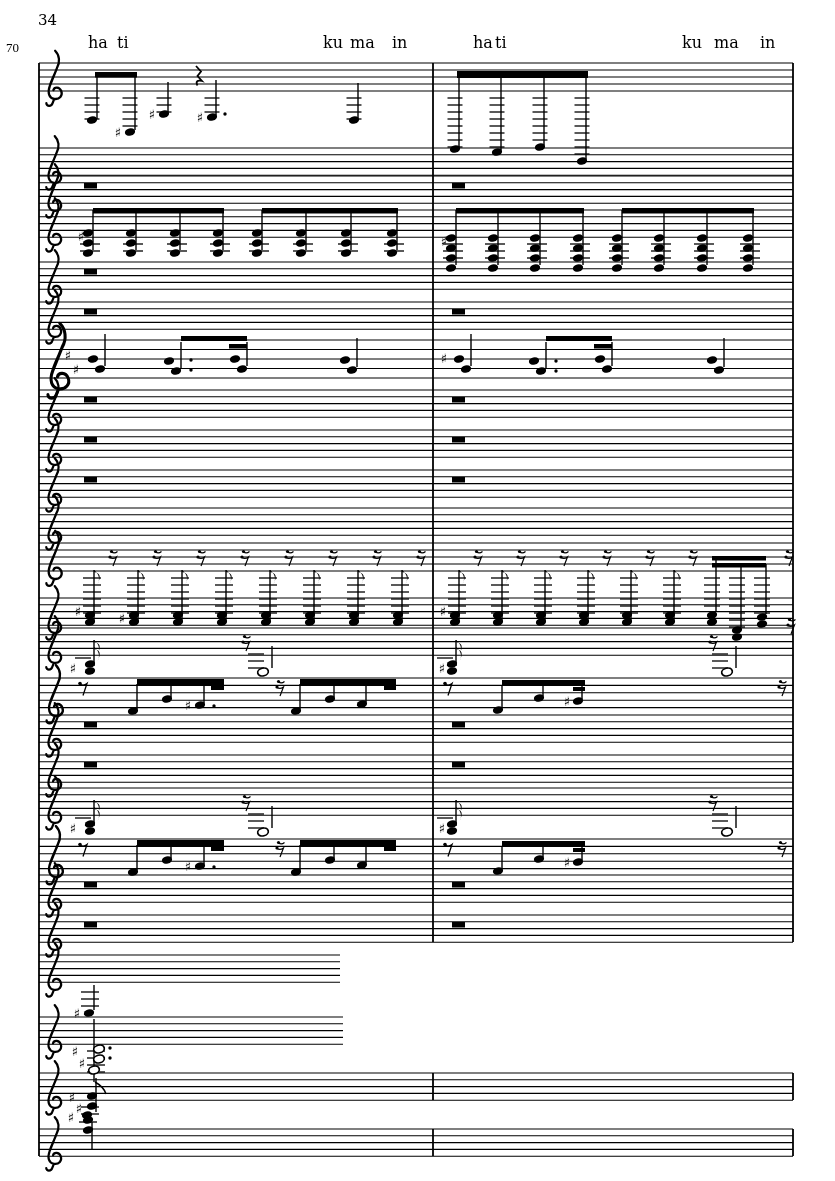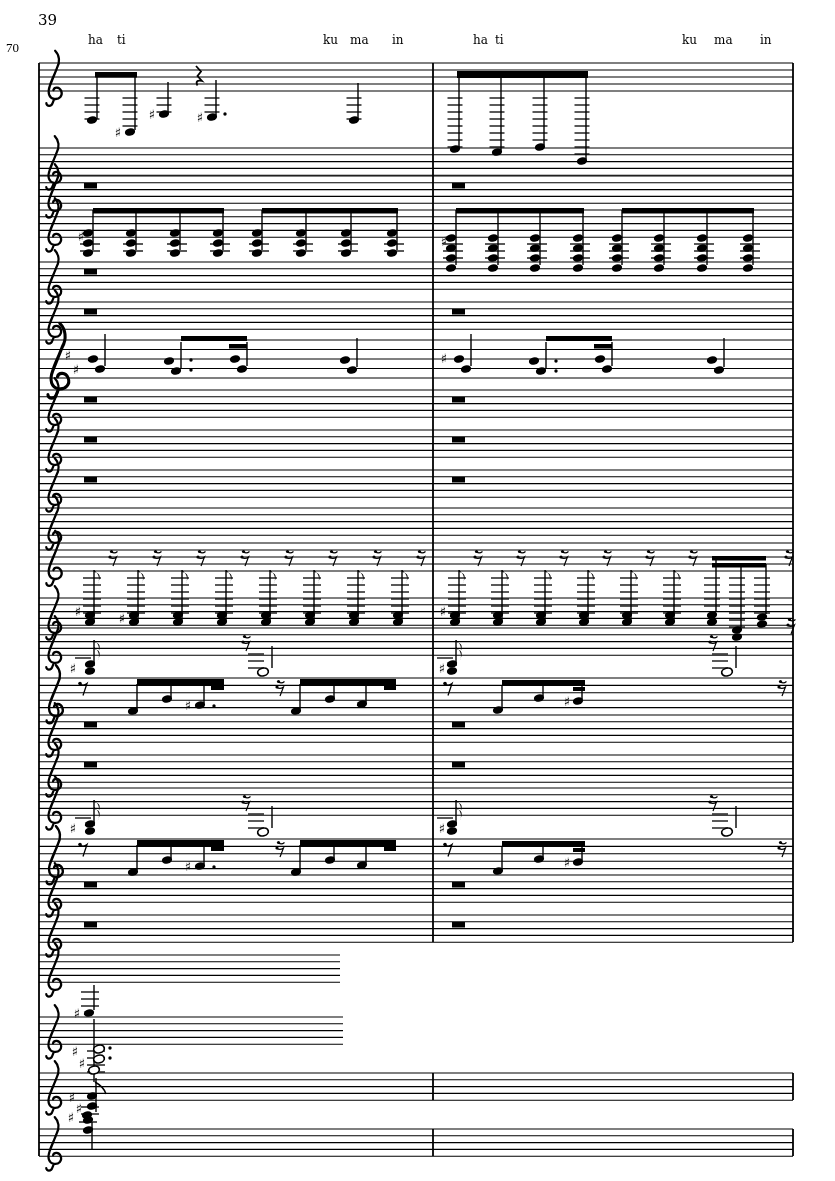--- a/index.html
+++ b/index.html
@@ -2,27 +2,27 @@
 <html><head>
 <meta charset="utf-8">
 <style>
   html,body{margin:0;padding:0;background:#ffffff;}
   #page{position:relative;width:835px;height:1181px;background:#ffffff;overflow:hidden;
         font-family:"DejaVu Serif", serif;}
   #score-svg{position:absolute;left:0;top:0;}
   .num{position:absolute;color:#000;}
   #page-number{left:38px;top:11px;font-size:15px;}
   #system-bar-number{left:6px;top:40px;font-size:13px;font-family:Liberation Serif, serif;}
-  .lyric{position:absolute;top:33px;font-size:12px;color:#000;white-space:pre;}
+  .lyric{position:absolute;top:33px;font-size:16px;color:#000;white-space:pre;}
 </style>
 </head>
 <body>
 
 <div id="page">
-  <div id="page-number" class="num">39</div>
+  <div id="page-number" class="num">34</div>
   <div id="system-bar-number" class="num">70</div>
   <div id="lyrics-layer">
       <div class="lyric" style="left: 88px;">ha</div>
       <div class="lyric" style="left: 117px;">ti</div>
       <div class="lyric" style="left: 323px;">ku</div>
       <div class="lyric" style="left: 350px;">ma</div>
       <div class="lyric" style="left: 392px;">in</div>
       <div class="lyric" style="left: 473px;">ha</div>
       <div class="lyric" style="left: 495px;">ti</div>
       <div class="lyric" style="left: 682px;">ku</div>

